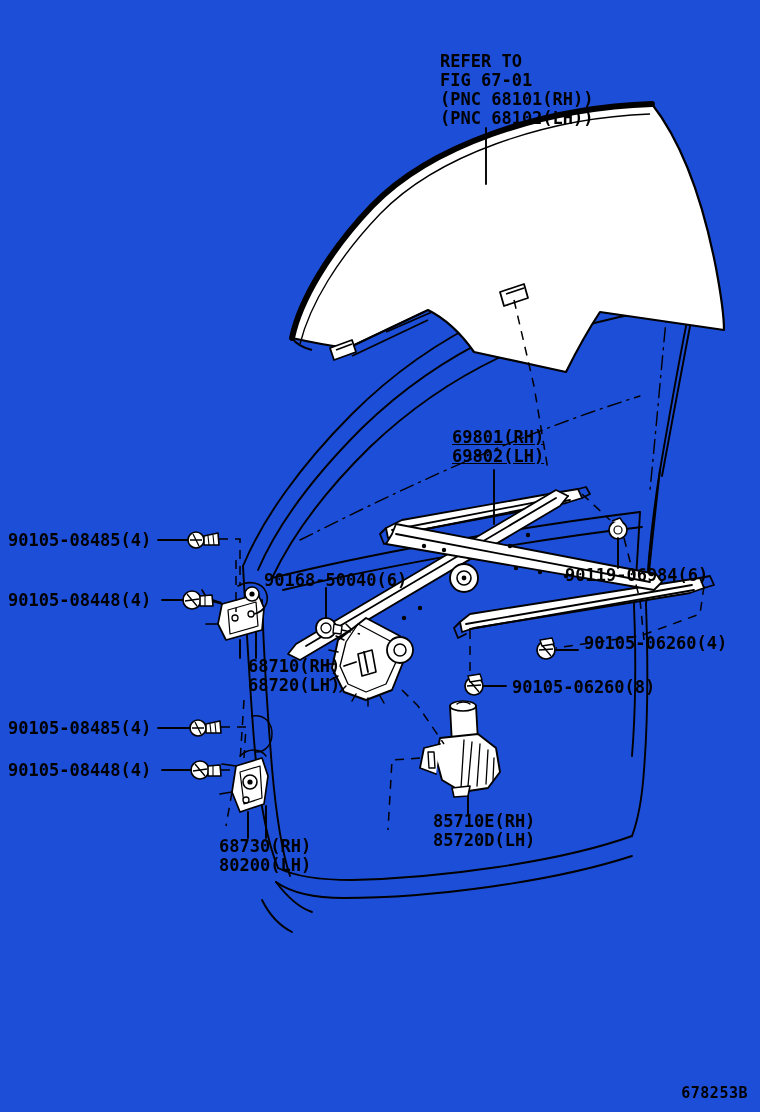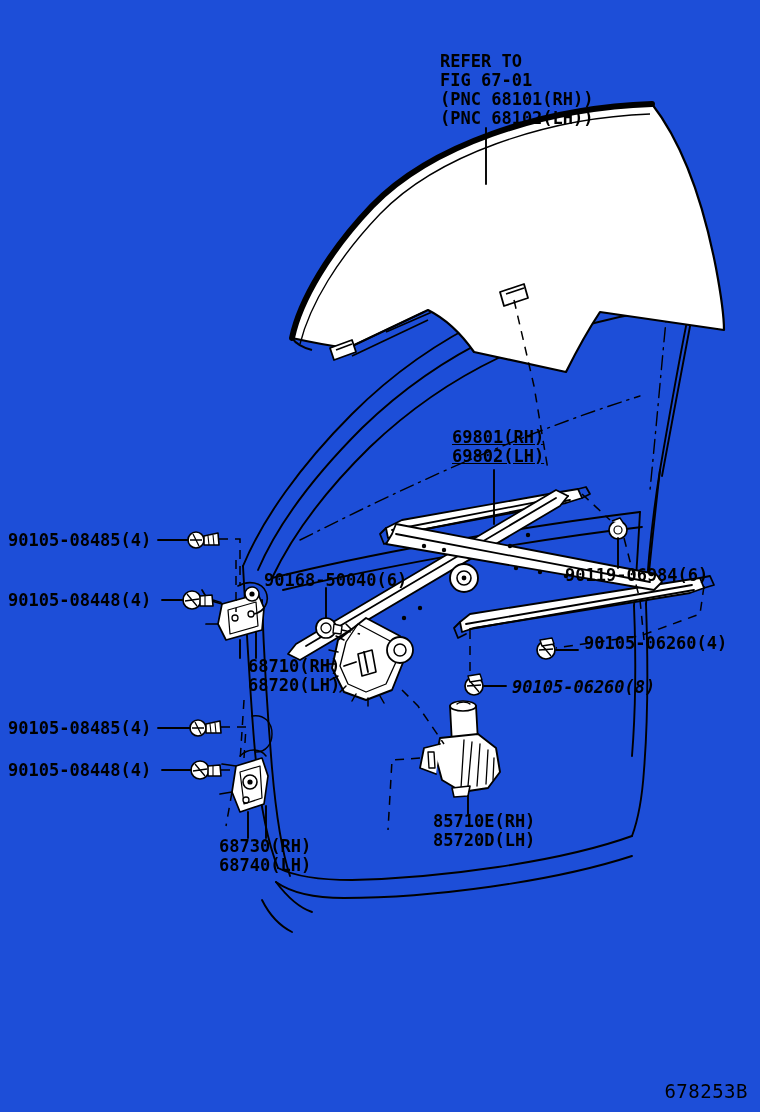--- a/index.html
+++ b/index.html
@@ -34,22 +34,22 @@
     line-height: 19px;
     white-space: pre;
     letter-spacing: 0px;
     user-select: none;
   }
   #diagram-id {
     position: absolute;
     right: 12px;
     bottom: 10px;
     font-family: "DejaVu Sans Mono", "Liberation Mono", monospace;
-    font-weight: normal;
-    font-size: 19px;
+    font-weight: bold;
+    font-size: 15px;
     color: #000000;
     letter-spacing: 0.5px;
   }
 </style>
 </head>
 <body>
 
 <div id="page">
 
   <svg id="artwork" viewBox="0 0 760 1112" xmlns="http://www.w3.org/2000/svg">
@@ -352,27 +352,27 @@
 
   <div class="callout" style="left:264px; top:571px;">90168-50040(6)</div>
 
   <div class="callout" style="left:220px; top:657px;margin-left:28px;">68710(RH)
 68720(LH)</div>
 
   <div class="callout" style="left:565px; top:566px;">90119-06984(6)</div>
 
   <div class="callout" style="left:584px; top:634px;text-align:center;">90105-06260(4)</div>
 
-  <div class="callout" style="left:512px; top:678px;font-style:italic;">90105-06260(8)</div>
+  <div class="callout" style="left:512px; top:678px;">90105-06260(8)</div>
 
   <div class="callout" style="left:8px; top:719px;">90105-08485(4)</div>
 
   <div class="callout" style="left:8px; top:761px;">90105-08448(4)</div>
 
   <div class="callout" style="left:219px; top:837px;">68730(RH)
-68740(LH)</div>
+80200(LH)</div>
 
   <div class="callout" style="left:433px; top:812px;text-align:right;">85710E(RH)
 85720D(LH)</div>
 
   <div id="diagram-id">678253B</div>
 
 </div>
 
 </body></html>

